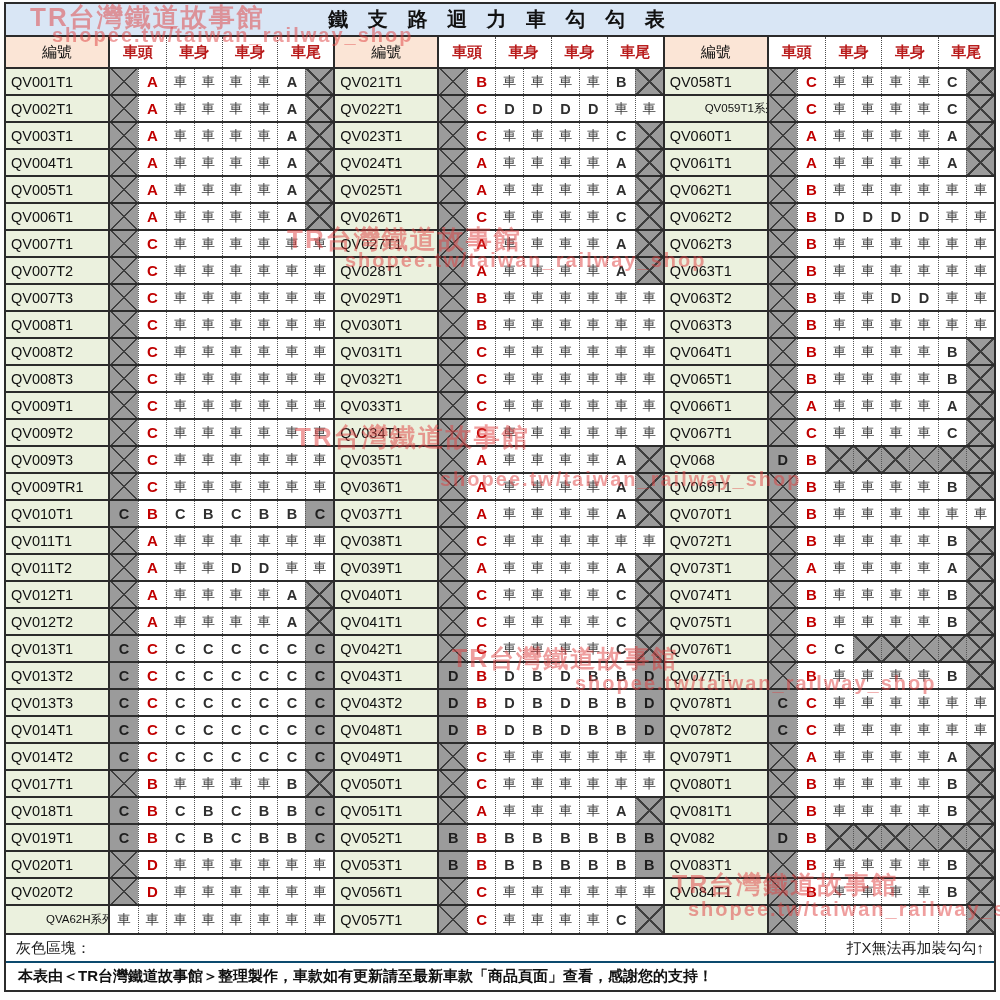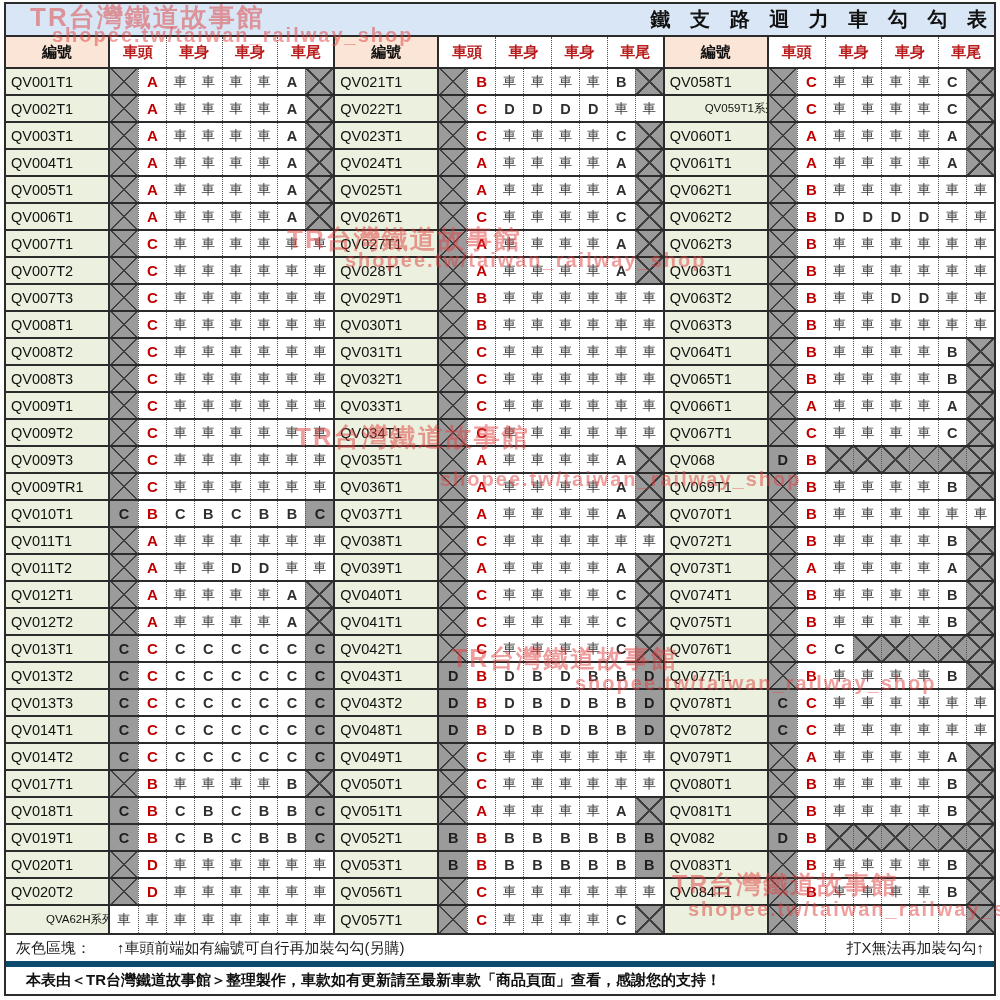--- a/index.html
+++ b/index.html
@@ -6,33 +6,33 @@
   body{
     width:1000px;height:1000px;position:relative;background:#fdfdfd;
     font-family:"Liberation Sans","DejaVu Sans",sans-serif;
     -webkit-font-smoothing:antialiased;overflow:hidden;
   }
   .sheet{
     position:absolute;left:4px;top:2px;width:988px;
     border:2px solid #2b2b2b;background:#fff;
   }
   .title-row{
-    height:31px;line-height:31px;text-align:right;
+    height:31px;line-height:31px;text-align:center;
     background:#D9E6F5;border-bottom:2px solid #2b2b2b;
     font-weight:bold;font-size:20px;letter-spacing:7px;color:#111;
   }
   .tbody{display:grid;grid-template-columns:1fr 1fr 1fr;}
   .group{border-right:2px solid #2b2b2b;min-width:0;}
   .group:last-child{border-right:none;}
   .ghead{
     display:grid;grid-template-columns:104px repeat(8,1fr);
     height:30px;border-bottom:2px solid #2b2b2b;background:#fff;
   }
   .id-head{
-    background:#FBE5D6;font-weight:bold;font-size:15px;color:#111;
+    background:#FBE5D6;font-weight:normal;font-size:15px;color:#111;
     display:flex;align-items:center;justify-content:center;
     border-right:2px solid #2b2b2b;
   }
   .col-head{
     grid-column:span 2;display:flex;align-items:center;justify-content:center;
     font-weight:bold;font-size:15px;color:#b91c1c;border-left:1px dotted #4a4a4a;
   }
   .col-head.first{border-left:none;}
   .row{
     display:grid;grid-template-columns:104px repeat(8,1fr);
@@ -60,22 +60,22 @@
       linear-gradient(45deg, transparent calc(50% - 1px), #3e3e3e calc(50% - 1px), #3e3e3e calc(50% + 1px), transparent calc(50% + 1px)),
       linear-gradient(135deg, transparent calc(50% - 1px), #3e3e3e calc(50% - 1px), #3e3e3e calc(50% + 1px), transparent calc(50% + 1px));
   }
   .legend-row{
     display:flex;justify-content:space-between;align-items:center;
     height:26px;border-top:2px solid #2b2b2b;padding:0 10px;
     font-size:15px;color:#1c1c1c;background:#fff;
   }
   .legend-left{display:flex;align-items:center;gap:26px;white-space:nowrap;}
   .footer-row{
-    height:27px;border-top:6px solid #0c4a6e;display:flex;align-items:center;
-    padding-left:20px;font-weight:bold;font-size:15px;color:#111;background:#fff;
+    height:27px;border-top:2px solid #0c4a6e;display:flex;align-items:center;
+    padding-left:12px;font-weight:bold;font-size:15px;color:#111;background:#fff;
     white-space:nowrap;
   }
   .wm{
     position:absolute;color:#E04040;opacity:.5;font-weight:bold;
     white-space:nowrap;pointer-events:none;z-index:9;letter-spacing:2px;
   }
 </style>
 </head>
 <body>
 
@@ -1172,21 +1172,20 @@
             <div class="cell"></div>
             <div class="cell cx"></div>
           </div>
         </div>
     </div>
   </div>
 
   <div class="legend-row">
     <div class="legend-left">
       <span>灰色區塊：</span>
-      <span>↑車頭前端如有編號可自行再加裝勾勾(另購)</span>
     </div>
     <span>打X無法再加裝勾勾↑</span>
   </div>
 
   <div class="footer-row">本表由＜TR台灣鐵道故事館＞整理製作，車款如有更新請至最新車款「商品頁面」查看，感謝您的支持！</div>
 </div>
 
 <div>
     <div class="wm" style="left: 30px; top: 0px; font-size: 26px;">TR台灣鐵道故事館</div>
     <div class="wm" style="left: 52px; top: 24px; font-size: 20px;">shopee.tw/taiwan_railway_shop</div>

